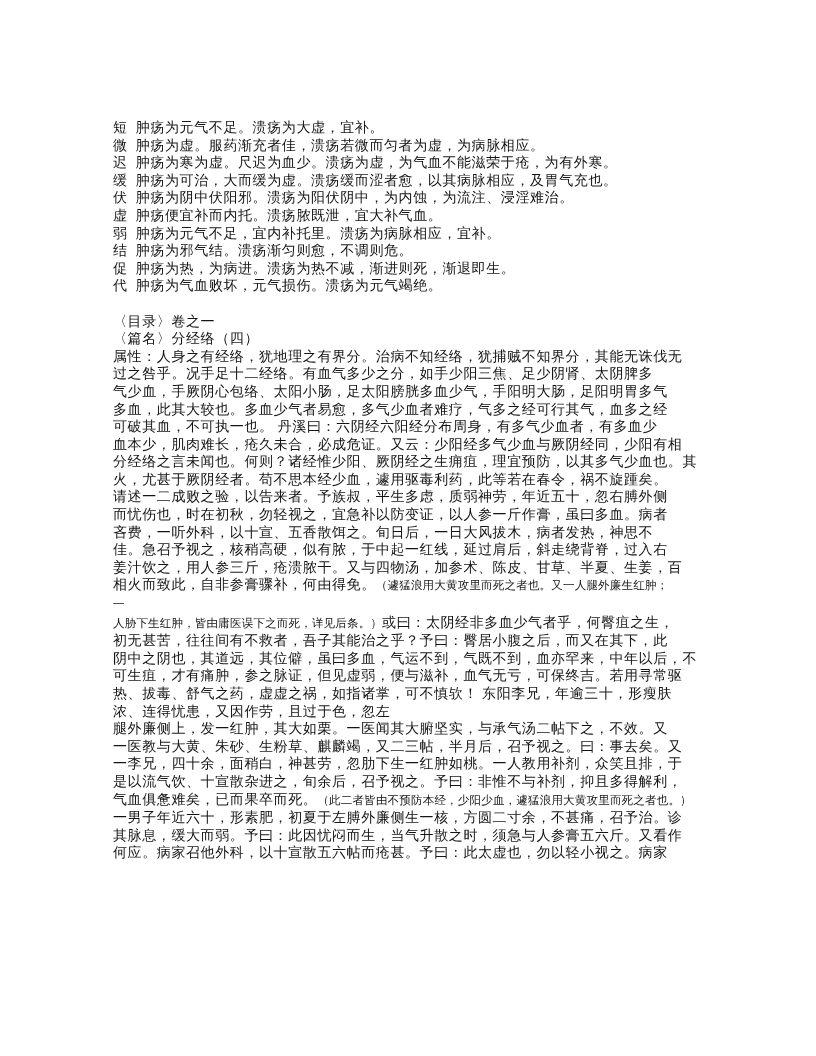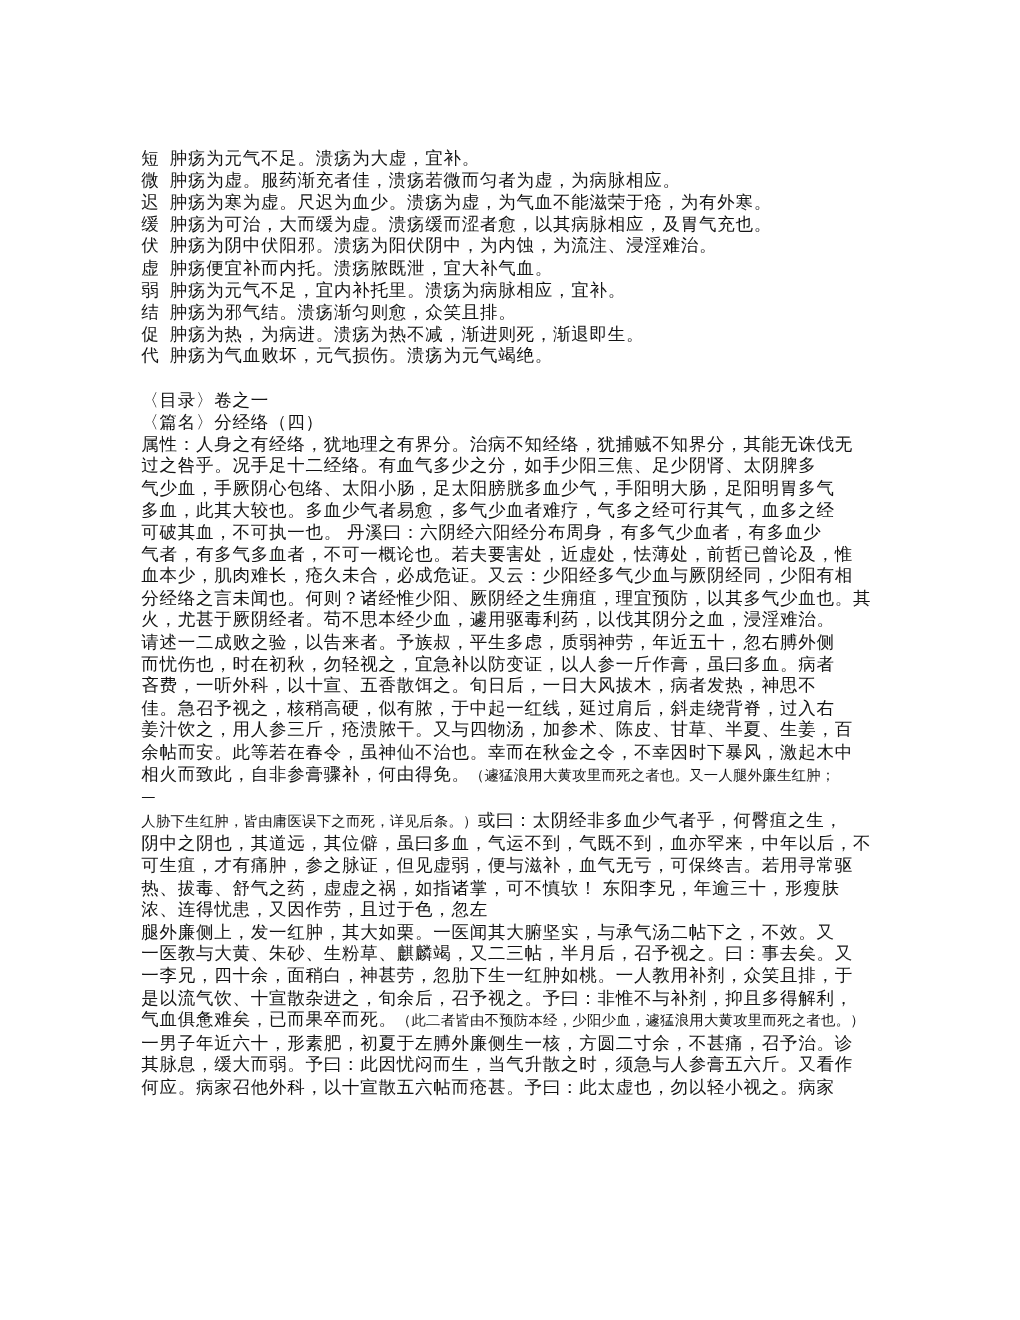--- a/index.html
+++ b/index.html
@@ -40,44 +40,43 @@
 
 <div class="page">
   <div class="doc">
       <div class="line"><span class="seg">短  肿疡为元气不足。溃疡为大虚，宜补。</span></div>
       <div class="line"><span class="seg">微  肿疡为虚。服药渐充者佳，溃疡若微而匀者为虚，为病脉相应。</span></div>
       <div class="line"><span class="seg">迟  肿疡为寒为虚。尺迟为血少。溃疡为虚，为气血不能滋荣于疮，为有外寒。</span></div>
       <div class="line"><span class="seg">缓  肿疡为可治，大而缓为虚。溃疡缓而涩者愈，以其病脉相应，及胃气充也。</span></div>
       <div class="line"><span class="seg">伏  肿疡为阴中伏阳邪。溃疡为阳伏阴中，为内蚀，为流注、浸淫难治。</span></div>
       <div class="line"><span class="seg">虚  肿疡便宜补而内托。溃疡脓既泄，宜大补气血。</span></div>
       <div class="line"><span class="seg">弱  肿疡为元气不足，宜内补托里。溃疡为病脉相应，宜补。</span></div>
-      <div class="line"><span class="seg">结  肿疡为邪气结。溃疡渐匀则愈，众笑且排。</span></div>
+      <div class="line"><span class="seg">结  肿疡为邪气结。溃疡渐匀则愈，不调则危。</span></div>
       <div class="line"><span class="seg">促  肿疡为热，为病进。溃疡为热不减，渐进则死，渐退即生。</span></div>
       <div class="line"><span class="seg">代  肿疡为气血败坏，元气损伤。溃疡为元气竭绝。</span></div>
       <div class="line"></div>
       <div class="line"><span class="seg">〈目录〉卷之一</span></div>
       <div class="line"><span class="seg">〈篇名〉分经络（四）</span></div>
       <div class="line"><span class="seg">属性：人身之有经络，犹地理之有界分。治病不知经络，犹捕贼不知界分，其能无诛伐无</span></div>
       <div class="line"><span class="seg">过之咎乎。况手足十二经络。有血气多少之分，如手少阳三焦、足少阴肾、太阴脾多</span></div>
       <div class="line"><span class="seg">气少血，手厥阴心包络、太阳小肠，足太阳膀胱多血少气，手阳明大肠，足阳明胃多气</span></div>
       <div class="line"><span class="seg">多血，此其大较也。多血少气者易愈，多气少血者难疗，气多之经可行其气，血多之经</span></div>
       <div class="line"><span class="seg">可破其血，不可执一也。 丹溪曰：六阴经六阳经分布周身，有多气少血者，有多血少</span></div>
-      <div class="line"><span class="seg">气者，有多气多血者，不可一概论也。若夫要害处，近虚处，怯薄处，前哲已曾论及，惟</span></div>
       <div class="line"><span class="seg">血本少，肌肉难长，疮久未合，必成危证。又云：少阳经多气少血与厥阴经同，少阳有相</span></div>
       <div class="line"><span class="seg">分经络之言未闻也。何则？诸经惟少阳、厥阴经之生痈疽，理宜预防，以其多气少血也。其</span></div>
-      <div class="line"><span class="seg">火，尤甚于厥阴经者。苟不思本经少血，遽用驱毒利药，以伐其阴分之血，浸淫难治。</span></div>
+      <div class="line"><span class="seg">火，尤甚于厥阴经者。苟不思本经少血，遽用驱毒利药，此等若在春令，祸不旋踵矣。</span></div>
       <div class="line"><span class="seg">请述一二成败之验，以告来者。予族叔，平生多虑，质弱神劳，年近五十，忽右膊外侧</span></div>
       <div class="line"><span class="seg">而忧伤也，时在初秋，勿轻视之，宜急补以防变证，以人参一斤作膏，虽曰多血。病者</span></div>
       <div class="line"><span class="seg">吝费，一听外科，以十宣、五香散饵之。旬日后，一日大风拔木，病者发热，神思不</span></div>
       <div class="line"><span class="seg">佳。急召予视之，核稍高硬，似有脓，于中起一红线，延过肩后，斜走绕背脊，过入右</span></div>
       <div class="line"><span class="seg">姜汁饮之，用人参三斤，疮溃脓干。又与四物汤，加参术、陈皮、甘草、半夏、生姜，百</span></div>
-      <div class="line"><span class="seg">余帖而安。此等若在春令，虽神仙不治也。幸而在秋金之令，不幸因时下暴风，激起木中</span></div>
       <div class="line"><span class="seg">相火而致此，自非参膏骤补，何由得免。</span><span class="seg small">（遽猛浪用大黄攻里而死之者也。又一人腿外廉生红肿；</span></div>
       <div class="line"><span class="seg small">一</span></div>
       <div class="line"><span class="seg small">人胁下生红肿，皆由庸医误下之而死，详见后条。）</span><span class="seg">或曰：太阴经非多血少气者乎，何臀疽之生，</span></div>
+      <div class="line"><span class="seg">初无甚苦，往往间有不救者，吾子其能治之乎？予曰：臀居小腹之后，而又在其下，此</span></div>
       <div class="line"><span class="seg">阴中之阴也，其道远，其位僻，虽曰多血，气运不到，气既不到，血亦罕来，中年以后，不</span></div>
       <div class="line"><span class="seg">可生疽，才有痛肿，参之脉证，但见虚弱，便与滋补，血气无亏，可保终吉。若用寻常驱</span></div>
       <div class="line"><span class="seg">热、拔毒、舒气之药，虚虚之祸，如指诸掌，可不慎欤！ 东阳李兄，年逾三十，形瘦肤</span></div>
       <div class="line"><span class="seg">浓、连得忧患，又因作劳，且过于色，忽左</span></div>
       <div class="line"><span class="seg">腿外廉侧上，发一红肿，其大如栗。一医闻其大腑坚实，与承气汤二帖下之，不效。又</span></div>
       <div class="line"><span class="seg">一医教与大黄、朱砂、生粉草、麒麟竭，又二三帖，半月后，召予视之。曰：事去矣。又</span></div>
       <div class="line"><span class="seg">一李兄，四十余，面稍白，神甚劳，忽肋下生一红肿如桃。一人教用补剂，众笑且排，于</span></div>
       <div class="line"><span class="seg">是以流气饮、十宣散杂进之，旬余后，召予视之。予曰：非惟不与补剂，抑且多得解利，</span></div>
       <div class="line"><span class="seg">气血俱惫难矣，已而果卒而死。</span><span class="seg small">（此二者皆由不预防本经，少阳少血，遽猛浪用大黄攻里而死之者也。）</span></div>
       <div class="line"><span class="seg">一男子年近六十，形素肥，初夏于左膊外廉侧生一核，方圆二寸余，不甚痛，召予治。诊</span></div>

